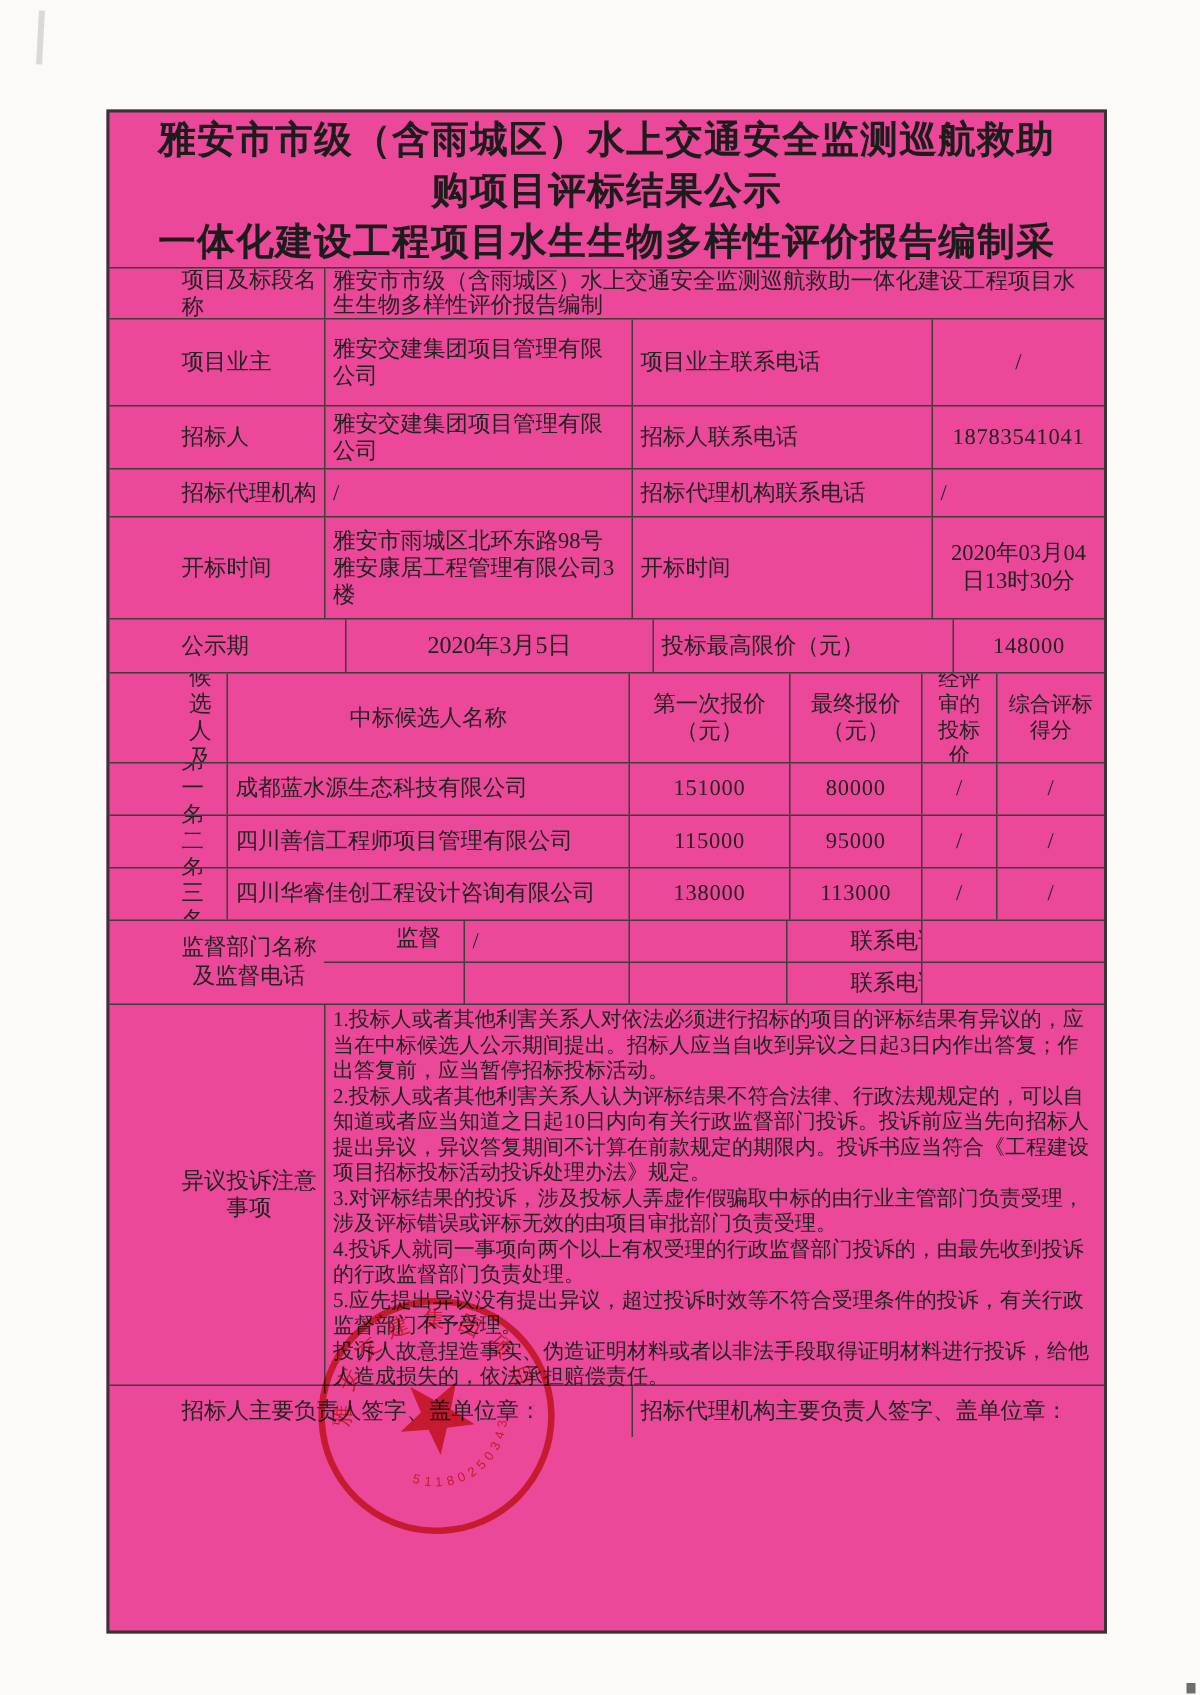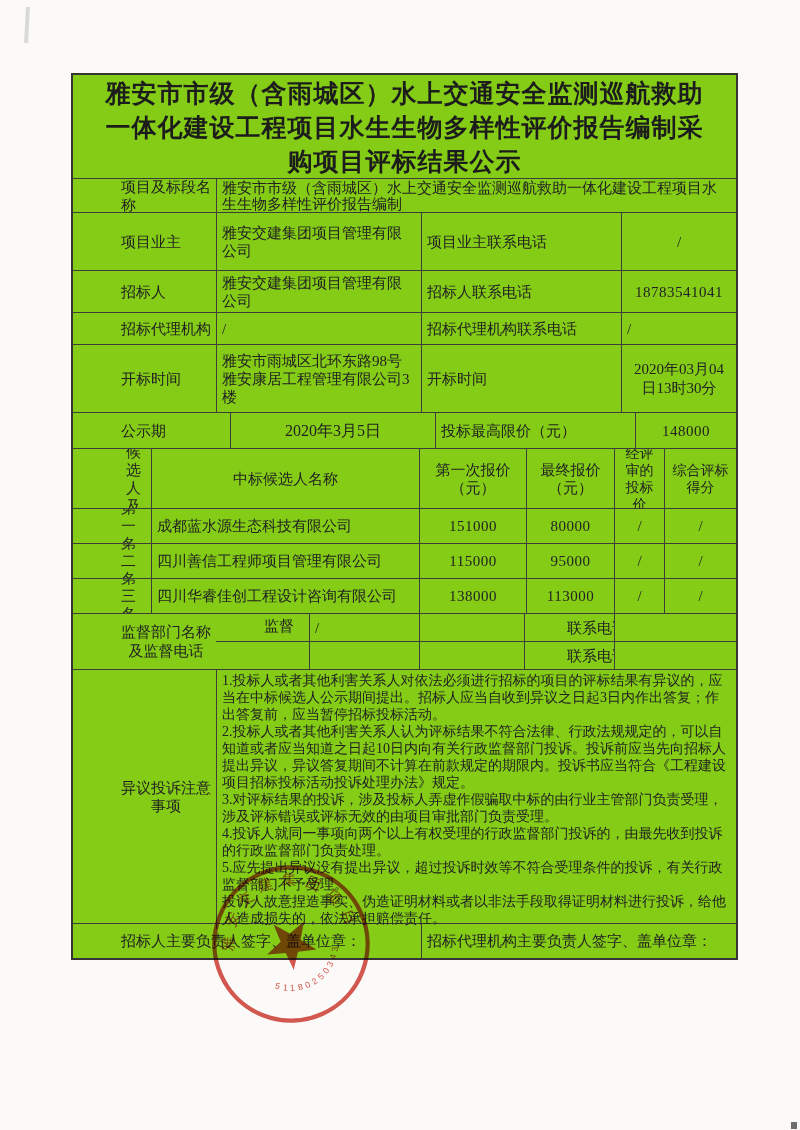--- a/index.html
+++ b/index.html
@@ -3,22 +3,22 @@
 <meta charset="utf-8">
 <style>
   html,body{margin:0;padding:0;}
   body{
     width:800px;height:1130px;position:relative;
     background:#fbfaf8;
     font-family:"Liberation Serif","DejaVu Serif",serif;
     color:#222;overflow:hidden;
   }
   #doc-table{
-    position:absolute;left:71px;top:73px;width:667px;height:887px;
-    border:2px solid #353535;box-sizing:border-box;background:#84cc16;
+    position:absolute;left:71px;top:73px;width:667px;height:1016px;
+    border:2px solid #353535;box-sizing:border-box;background:#ec4899;
   }
   .r{display:flex;border-top:1.5px solid #3d3d3d;box-sizing:border-box;align-items:stretch;}
   .r.first{border-top:none;}
   .cell{border-left:1.5px solid #3d3d3d;box-sizing:border-box;display:flex;align-items:center;
         padding:2px 5px;font-size:15px;line-height:18px;overflow:hidden;}
   .cell.nol{border-left:none;padding-left:48px;}
   .cell.c{justify-content:center;text-align:center;}
   .cell.grow{flex:1 1 auto;}
   .num{font-size:15px;letter-spacing:.5px;}
   
@@ -55,22 +55,22 @@
 </style>
 </head>
 <body>
 
 <div id="doc-table">
 
   <div class="r first h-title">
     <div class="cell nol grow" style="padding:0;">
       <div class="title-cell">
         <div>雅安市市级（含雨城区）水上交通安全监测巡航救助</div>
+        <div>购项目评标结果公示</div>
         <div>一体化建设工程项目水生生物多样性评价报告编制采</div>
-        <div>购项目评标结果公示</div>
       </div>
     </div>
   </div>
 
   <div class="r h-r1">
     <div class="cell nol w-143">项目及标段名称</div>
     <div class="cell grow" style="line-height:16px;font-size:15px;">雅安市市级（含雨城区）水上交通安全监测巡航救助一体化建设工程项目水生生物多样性评价报告编制</div>
   </div>
 
   <div class="r h-r2">

